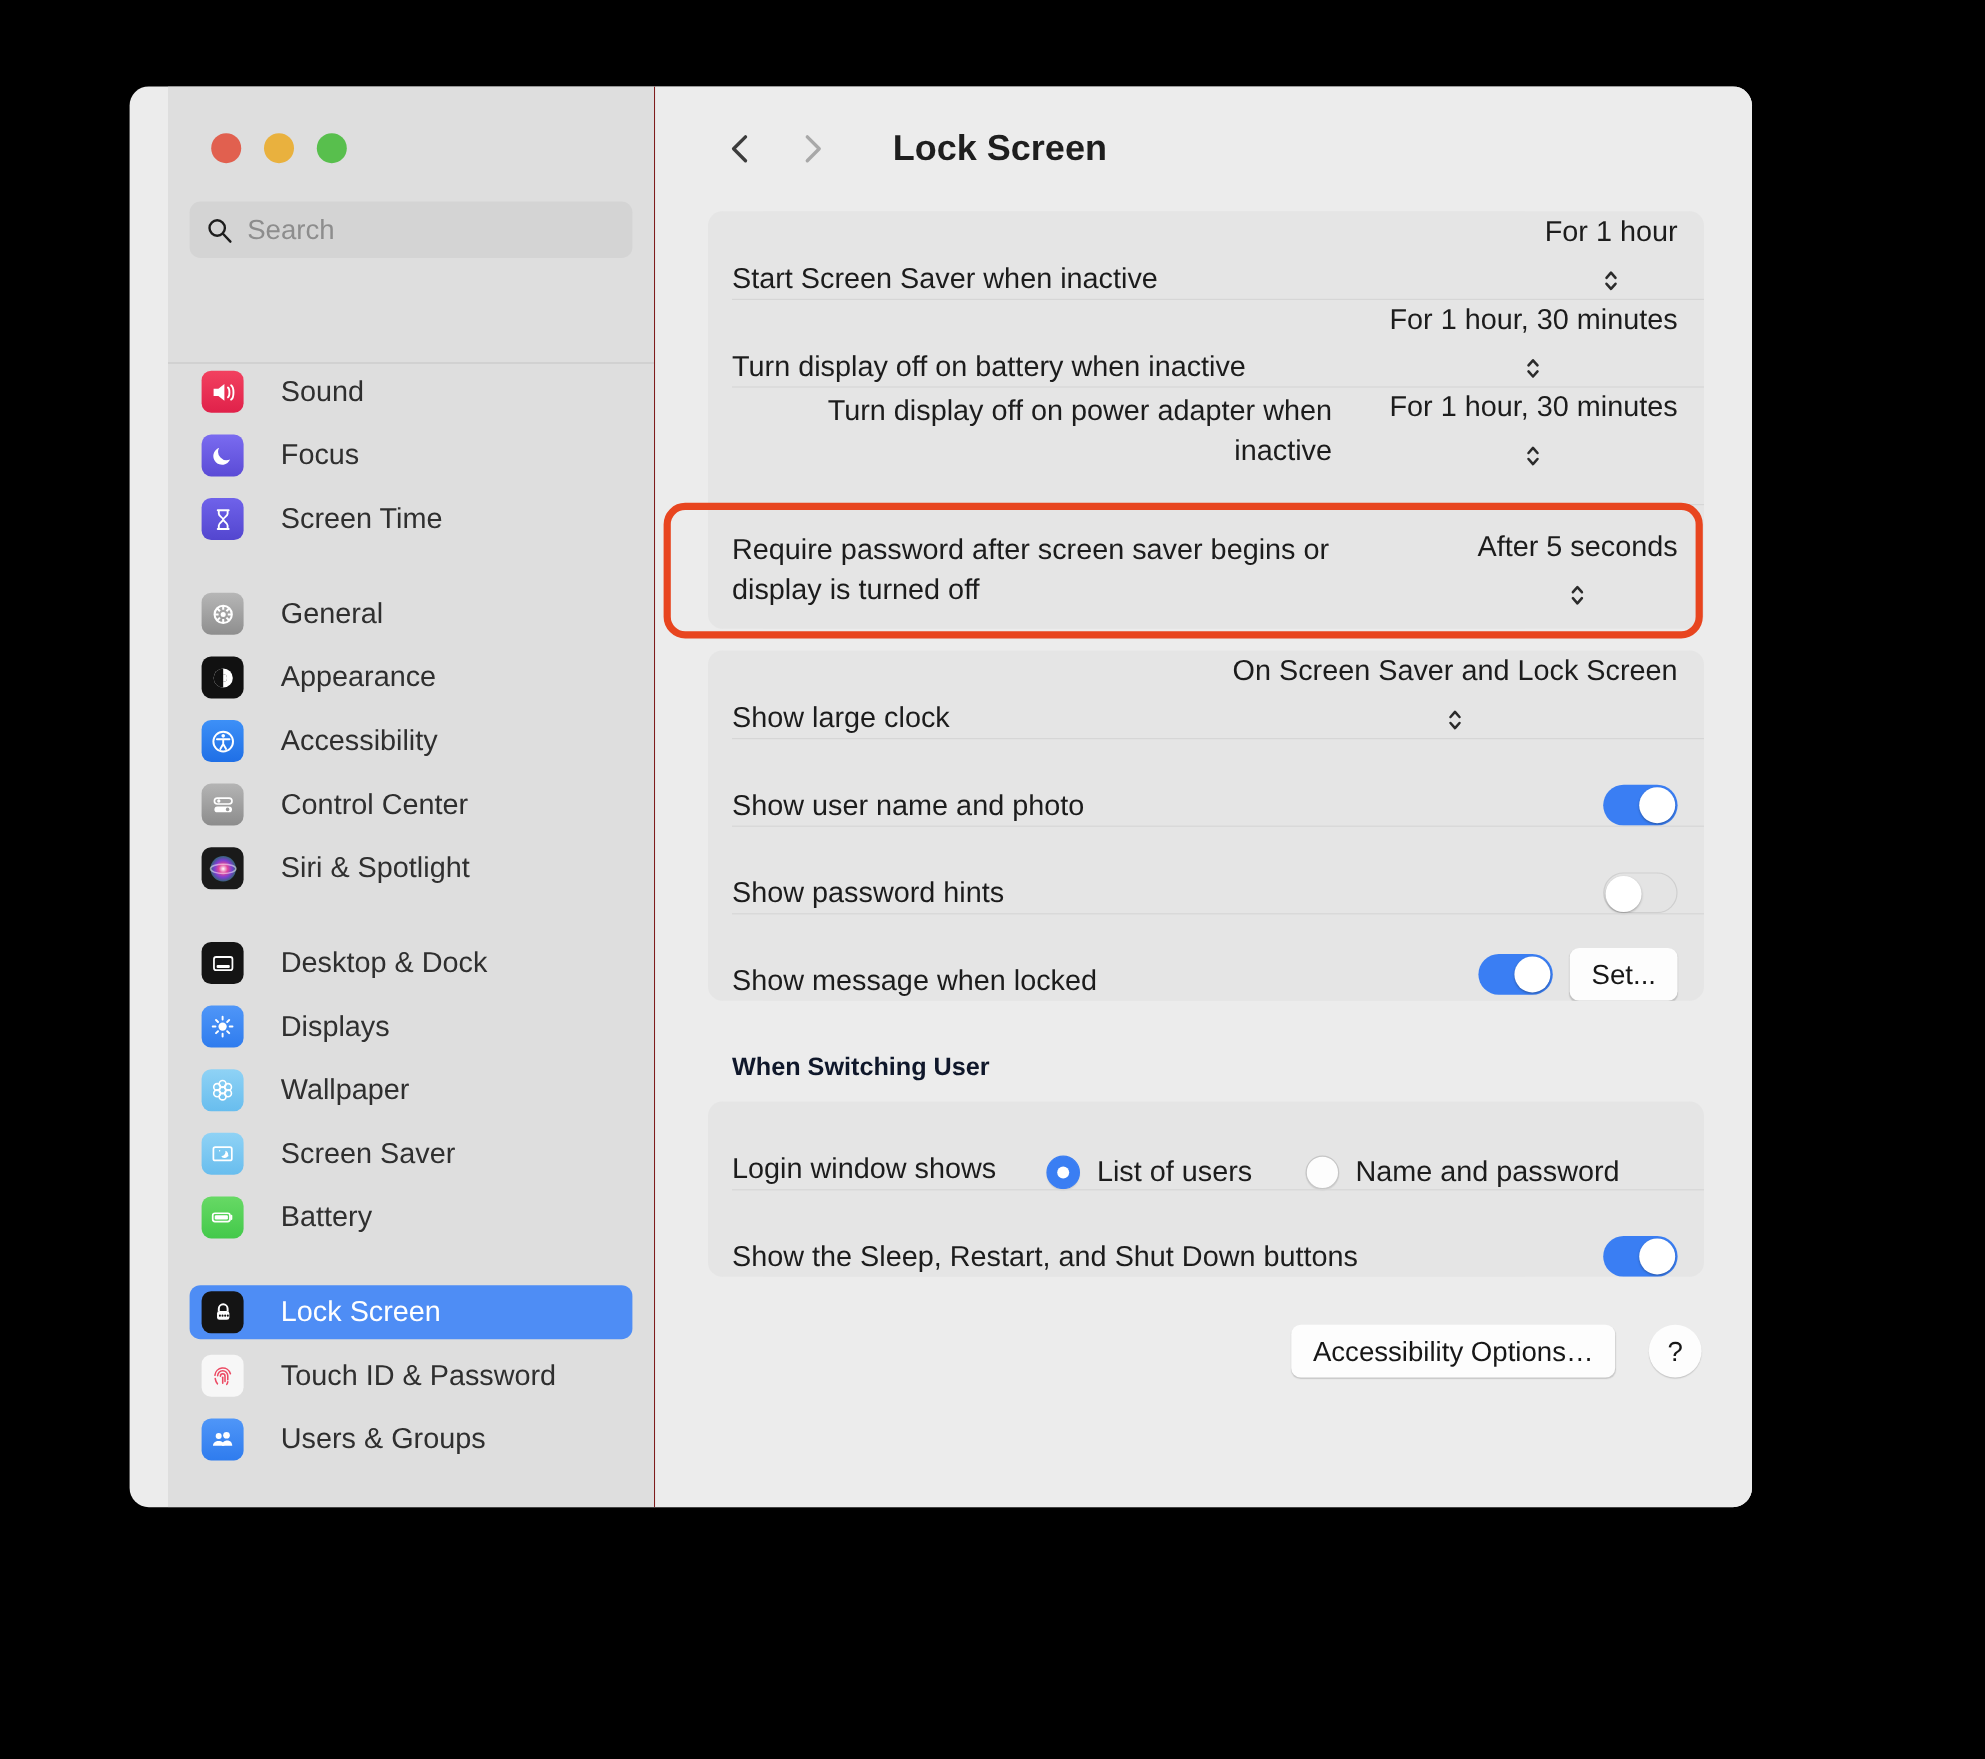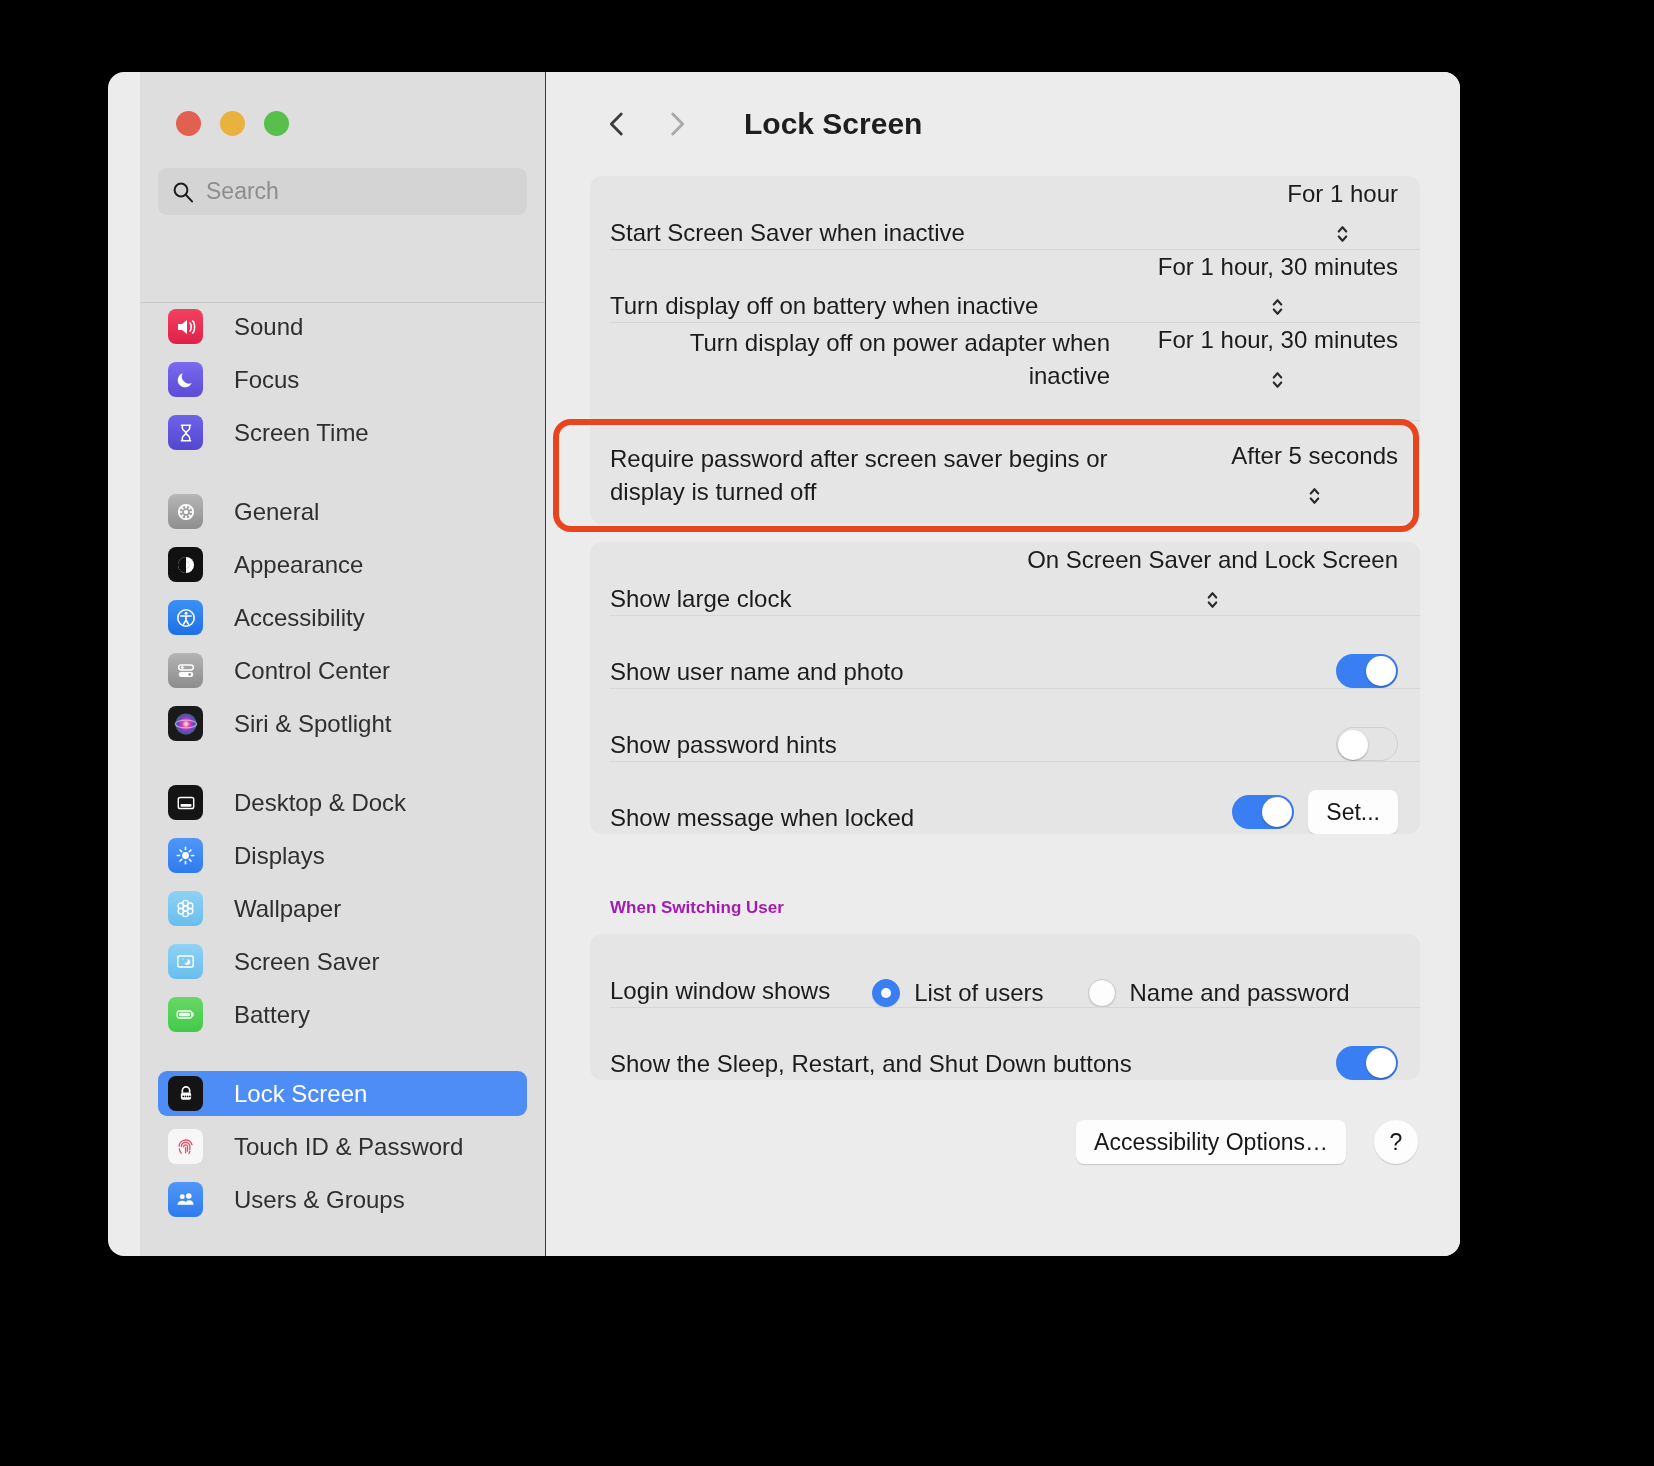--- a/index.html
+++ b/index.html
@@ -195,22 +195,22 @@
   .radio.checked { background: #3a7ef3; border-color: #3a7ef3; }
   .radio.checked::after {
     content: ""; position: absolute;
     left: 50%; top: 50%; transform: translate(-50%,-50%);
     width: 10px; height: 10px; border-radius: 50%;
     background: #fff;
   }
   .radio-label { font-size: 24px; color: #1c1c1c; white-space: nowrap; }
 
   .section-head {
-    font-size: 17px; font-weight: bold; color: #a21caf;
-    margin: 64px 0 16px 20px;
+    font-size: 21px; font-weight: bold; color: #0f172a;
+    margin: 44px 0 16px 20px;
   }
 
   .footer-bar {
     display: flex; justify-content: flex-end; align-items: center;
     gap: 28px;
     margin-top: 40px;
     padding-right: 2px;
   }
   .help-btn {
     width: 44px; height: 44px; border-radius: 50%;

